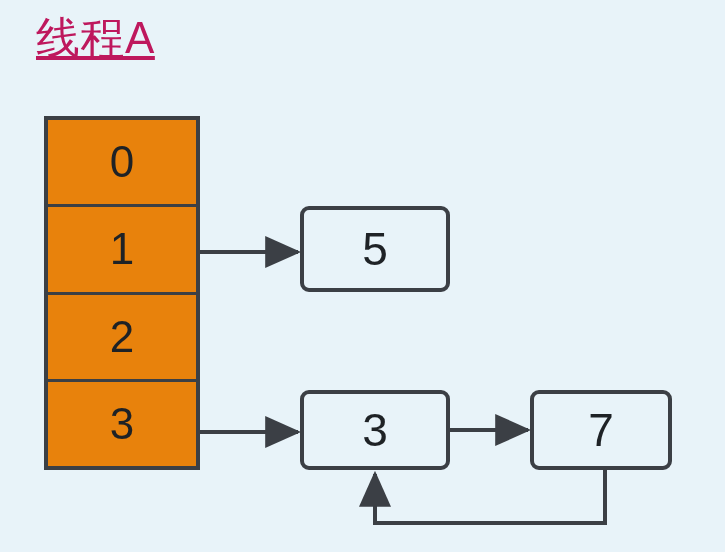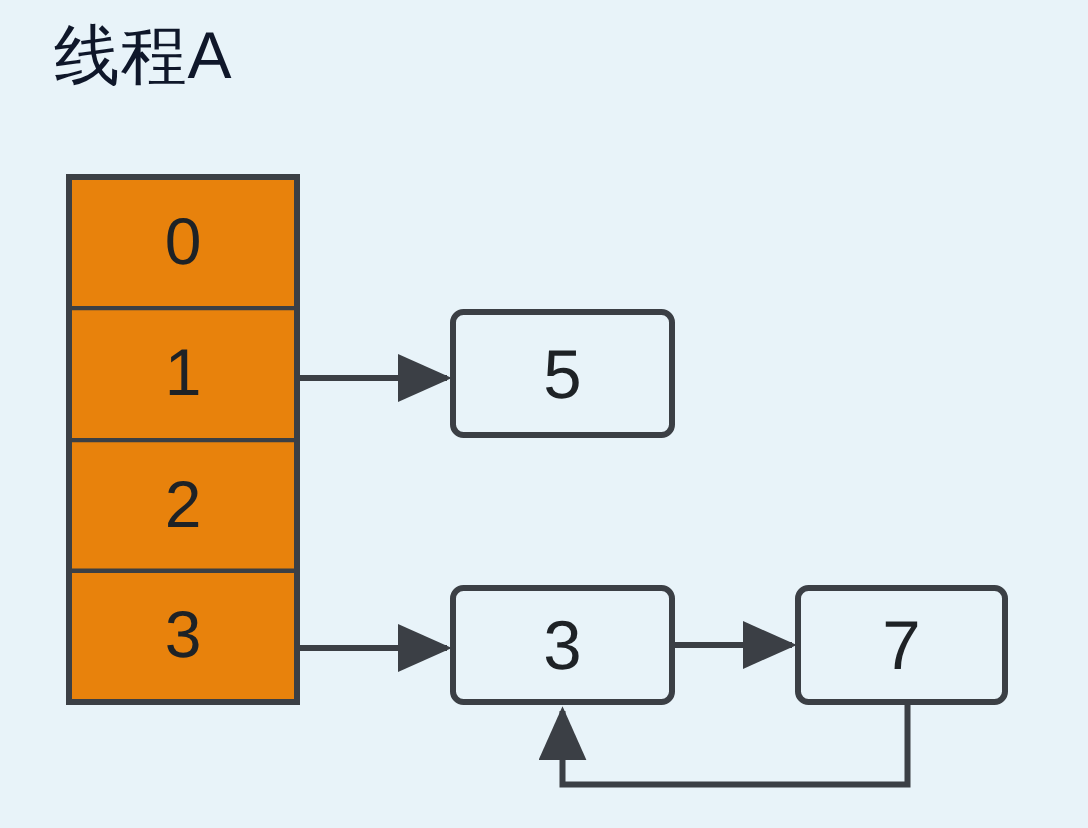--- a/index.html
+++ b/index.html
@@ -19,23 +19,24 @@
     inset: 0;
     width: 725px;
     height: 552px;
   }
   .diagram-title {
     position: absolute;
     left: 36px;
     top: 16px;
     font-size: 44px;
     line-height: 1;
-    color: #0f172a;
+    color: #be185d;
     letter-spacing: 0.5px;
     white-space: nowrap;
+    text-decoration: underline;
   }
   
   .array-column {
     position: absolute;
     left: 44px;
     top: 116px;
     width: 156px;
     height: 354px;
     box-sizing: border-box;
     border: 4px solid #3b3f45;

